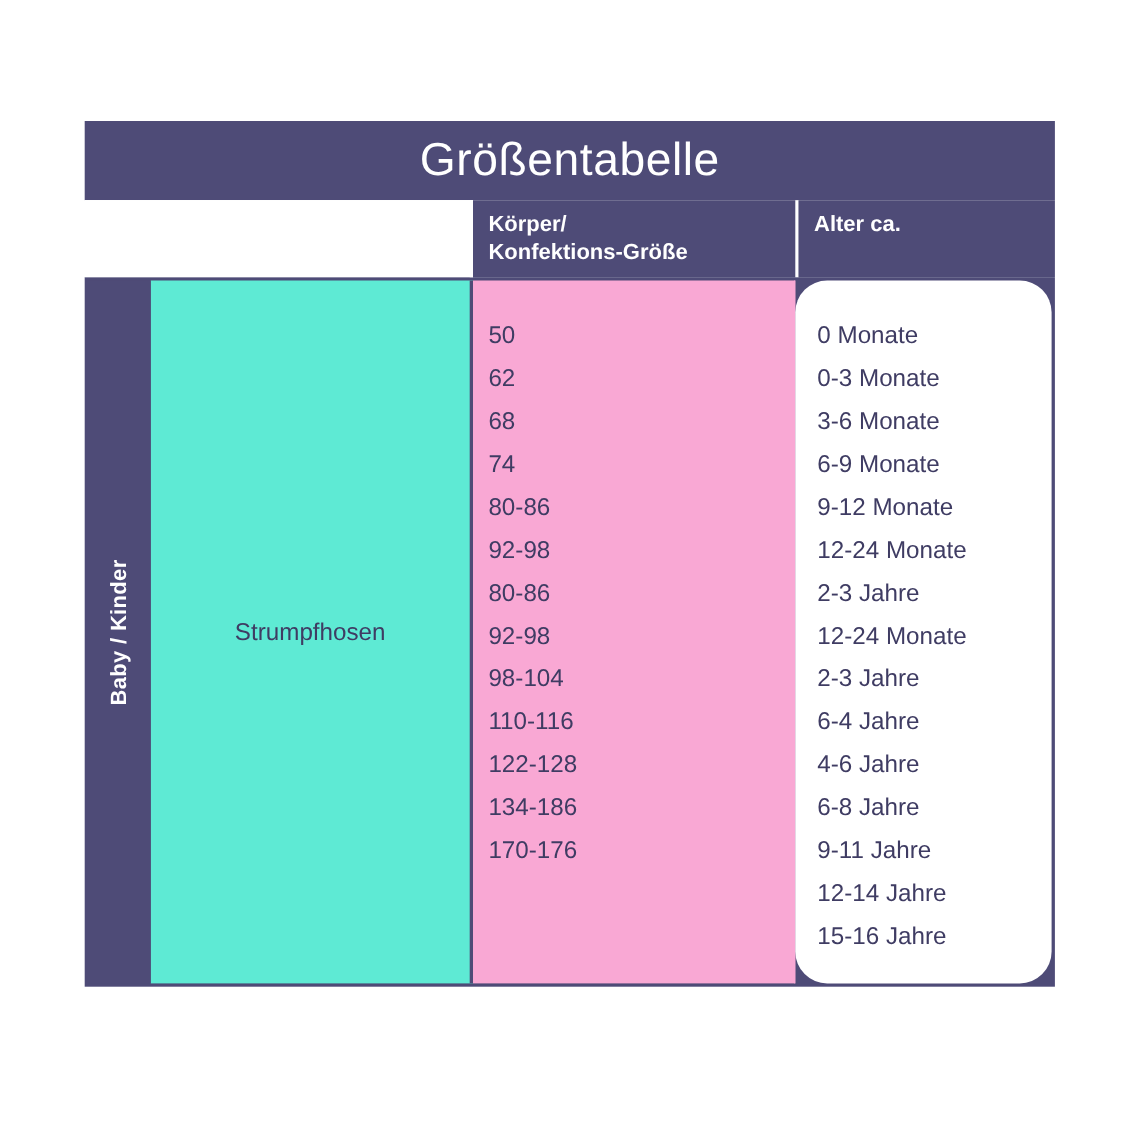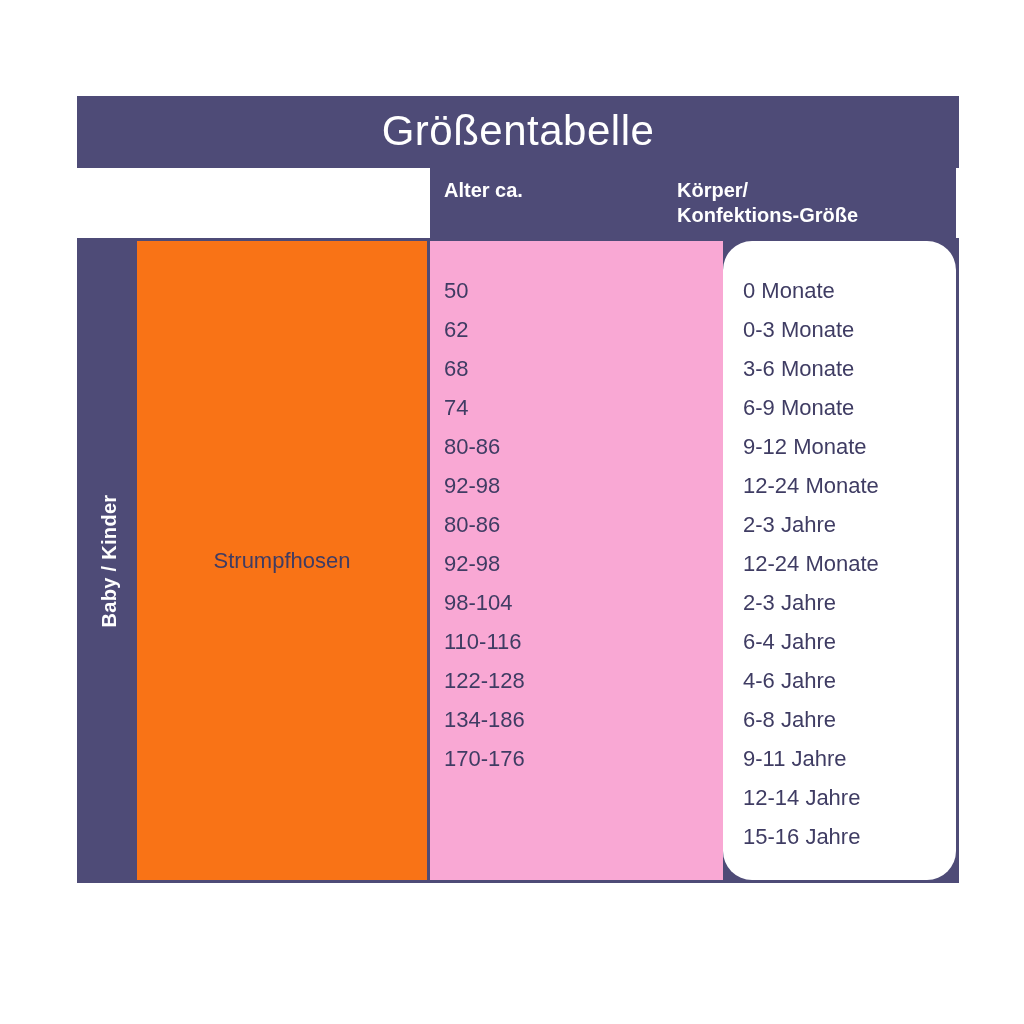--- a/index.html
+++ b/index.html
@@ -14,21 +14,21 @@
   .page {
     position: relative;
     width: 1024px;
     height: 1024px;
     background: #ffffff;
   }
 
   .table-wrap {
     position: absolute;
     left: 77px;
-    top: 96px;
+    top: 110px;
     width: 882px;
   }
 
   
   .title-bar {
     background: #4e4b77;
     color: #ffffff;
     text-align: center;
     font-size: 42px;
     font-weight: 400;
@@ -91,21 +91,21 @@
     left: 50%;
     top: 50%;
     transform: translate(-50%, -50%) rotate(-90deg);
     white-space: nowrap;
     letter-spacing: 0.3px;
   }
 
   .product-cell {
     width: 293px;
     flex: 0 0 293px;
-    background: #f97316;
+    background: #5eead4;
     color: #3f3c63;
     font-size: 22px;
     display: flex;
     align-items: center;
     justify-content: center;
     border-right: 3px solid #4e4b77;
     box-sizing: border-box;
   }
 
   .col-size {
@@ -135,25 +135,25 @@
 </head>
 <body>
 
 <div class="page">
   <div class="table-wrap">
 
     <div class="title-bar">Größentabelle</div>
 
     <div class="header-row">
       <div class="hdr-blank"></div>
-      <div class="hdr-cell hdr-age">Alter ca.</div>
       <div class="hdr-cell hdr-size">
         <div>Körper/</div>
         <div>Konfektions-Größe</div>
       </div>
+      <div class="hdr-cell hdr-age">Alter ca.</div>
     </div>
 
     <div class="body-row">
       <div class="cat-cell">
         <span class="cat-label">Baby / Kinder</span>
       </div>
 
       <div class="product-cell">Strumpfhosen</div>
 
       <div class="col-size">

